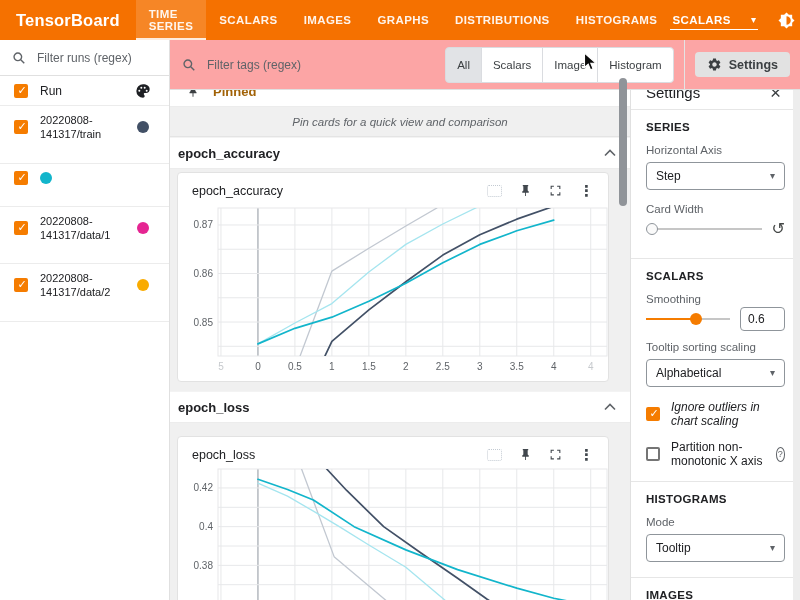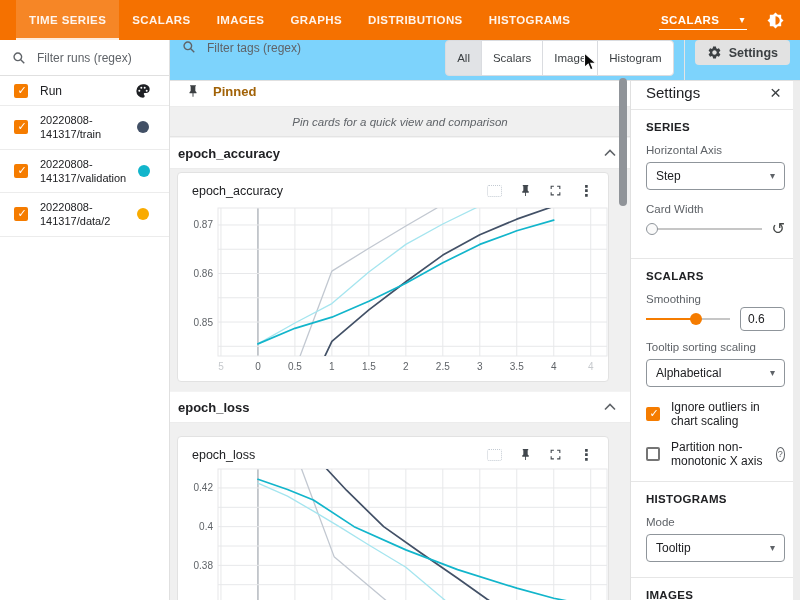--- a/index.html
+++ b/index.html
@@ -21,30 +21,30 @@
   .hdr-icon{width:18px;height:18px;display:flex;align-items:center;justify-content:center;}
   
   .sidebar{position:absolute;top:40px;left:0;width:170px;bottom:0;background:#fff;
            border-right:1px solid #e0e0e0;box-sizing:border-box;}
   .side-search{height:35px;border-bottom:1px solid #e0e0e0;display:flex;align-items:center;gap:9px;padding:0 12px;}
   .ghost-input{border:none;outline:none;font-size:12px;color:#202124;width:100%;background:transparent;
                font-family:inherit;}
   .ghost-input::placeholder{color:#5f6368;opacity:1;}
   .run-header{display:flex;align-items:center;gap:12px;padding:7px 12px 6px 14px;border-bottom:1px solid #ececec;}
   .run-header-label{font-size:12px;color:#202124;flex:1;}
-  .run-row{display:flex;align-items:center;gap:12px;padding:7px 12px 7px 14px;border-bottom:1px solid #ececec;}
+  .run-row{display:flex;align-items:center;gap:12px;padding:7px 12px 21px 14px;border-bottom:1px solid #ececec;}
   .run-name{font-size:11px;line-height:1.3;color:#202124;flex:1;max-width:93px;word-wrap:break-word;}
   .run-dot{width:12px;height:12px;border-radius:50%;flex:none;margin-right:8px;}
   .cb{width:14px;height:14px;box-sizing:border-box;border:2px solid #757575;border-radius:2px;
       background:#fff;position:relative;flex:none;}
   .cb.checked{background:#f57c00;border-color:#f57c00;}
   .cb.checked::after{content:"\2713";position:absolute;left:1.5px;top:-2px;color:#fff;font-size:11px;font-weight:bold;}
   
-  .top-toolbar{position:absolute;top:40px;left:170px;right:0;height:41px;border-bottom:1px solid #e0e0e0;
-               display:flex;align-items:flex-start;padding:0 10px 0 12px;box-sizing:border-box;background:#7dd3fc;z-index:5;}
+  .top-toolbar{position:absolute;top:40px;left:170px;right:0;height:50px;border-bottom:1px solid #e0e0e0;
+               display:flex;align-items:center;padding:0 10px 0 12px;box-sizing:border-box;background:#fca5a5;z-index:5;}
   .top-toolbar .ghost-input{flex:1;margin-left:9px;}
   .chip-group{display:flex;margin-right:10px;}
   .chip{font-size:11.5px;color:#3c4043;border:1px solid #dadce0;padding:11px 11px;margin-left:-1px;background:#fff;}
   .chip:first-child{border-radius:4px 0 0 4px;margin-left:0;}
   .chip:last-child{border-radius:0 4px 4px 0;}
   .chip.selected{background:#e1e3e6;}
   .toolbar-divider{width:1px;align-self:stretch;background:#e4e4e4;margin-right:10px;}
   .settings-btn{display:flex;align-items:center;gap:7px;background:#e2e2e2;border-radius:4px;
                 padding:5px 12px;font-size:12.5px;font-weight:bold;color:#3c4043;}
   
@@ -93,20 +93,21 @@
              padding:0 0 0 7px;color:#202124;outline:none;font-family:inherit;flex:none;background:#fff;}
   .check-row{display:flex;align-items:center;gap:11px;margin-top:12px;font-size:12px;color:#202124;}
   .q-circle{width:13px;height:13px;border:1px solid #5f6368;border-radius:50%;display:inline-flex;
             align-items:center;justify-content:center;font-size:9px;color:#5f6368;margin-left:2px;}
   .cursor{position:absolute;left:583px;top:52px;z-index:50;pointer-events:none;}
 </style>
 </head>
 <body>
 
 <header class="app-header">
+  <div class="logo">TensorBoard</div>
   <nav class="nav" id="nav-tabs">
       <span class="nav-tab active">TIME SERIES</span>
       <span class="nav-tab">SCALARS</span>
       <span class="nav-tab">IMAGES</span>
       <span class="nav-tab">GRAPHS</span>
       <span class="nav-tab">DISTRIBUTIONS</span>
       <span class="nav-tab">HISTOGRAMS</span>
     </nav>
   <div class="header-right">
     <div class="status-select">
@@ -146,22 +147,26 @@
     </span>
   </div>
   <div id="run-rows">
       <div class="run-row">
         <span class="cb checked"></span>
         <span class="run-name">20220808-141317/train</span>
         <span class="run-dot" style="background: rgb(66, 80, 102);"></span>
       </div>
       <div class="run-row">
         <span class="cb checked"></span>
-        <span class="run-name">20220808-141317/validation</span>
         <span class="run-dot" style="background: rgb(18, 181, 203);"></span>
+      </div>
+      <div class="run-row">
+        <span class="cb checked"></span>
+        <span class="run-name">20220808-141317/data/1</span>
+        <span class="run-dot" style="background: rgb(229, 37, 146);"></span>
       </div>
       <div class="run-row">
         <span class="cb checked"></span>
         <span class="run-name">20220808-141317/data/2</span>
         <span class="run-dot" style="background: rgb(249, 171, 0);"></span>
       </div>
     </div>
 </aside>
 
 <div class="top-toolbar">
@@ -364,21 +369,21 @@
           <div class="fill" style="width: 60%;"></div>
           <div class="knob" style="left: calc(60% - 6px);"></div>
       </div>
       <input class="value-box" value="0.6" style="">
     </div>
     <div class="field-label">Tooltip sorting scaling</div>
     <div class="dropdown">
       <span>Alphabetical</span>
       <span class="caret">▾</span>
     </div>
-    <div class="check-row" style="margin-top:4px;">
+    <div class="check-row" style="margin-top:4px;font-style:italic;">
       <span class="cb checked"></span>
       <span>Ignore outliers in chart scaling</span>
     </div>
     <div class="check-row">
       <span class="cb"></span>
       <span>Partition non-monotonic X axis</span>
       <span class="q-circle">?</span>
     </div>
   </div>
 

